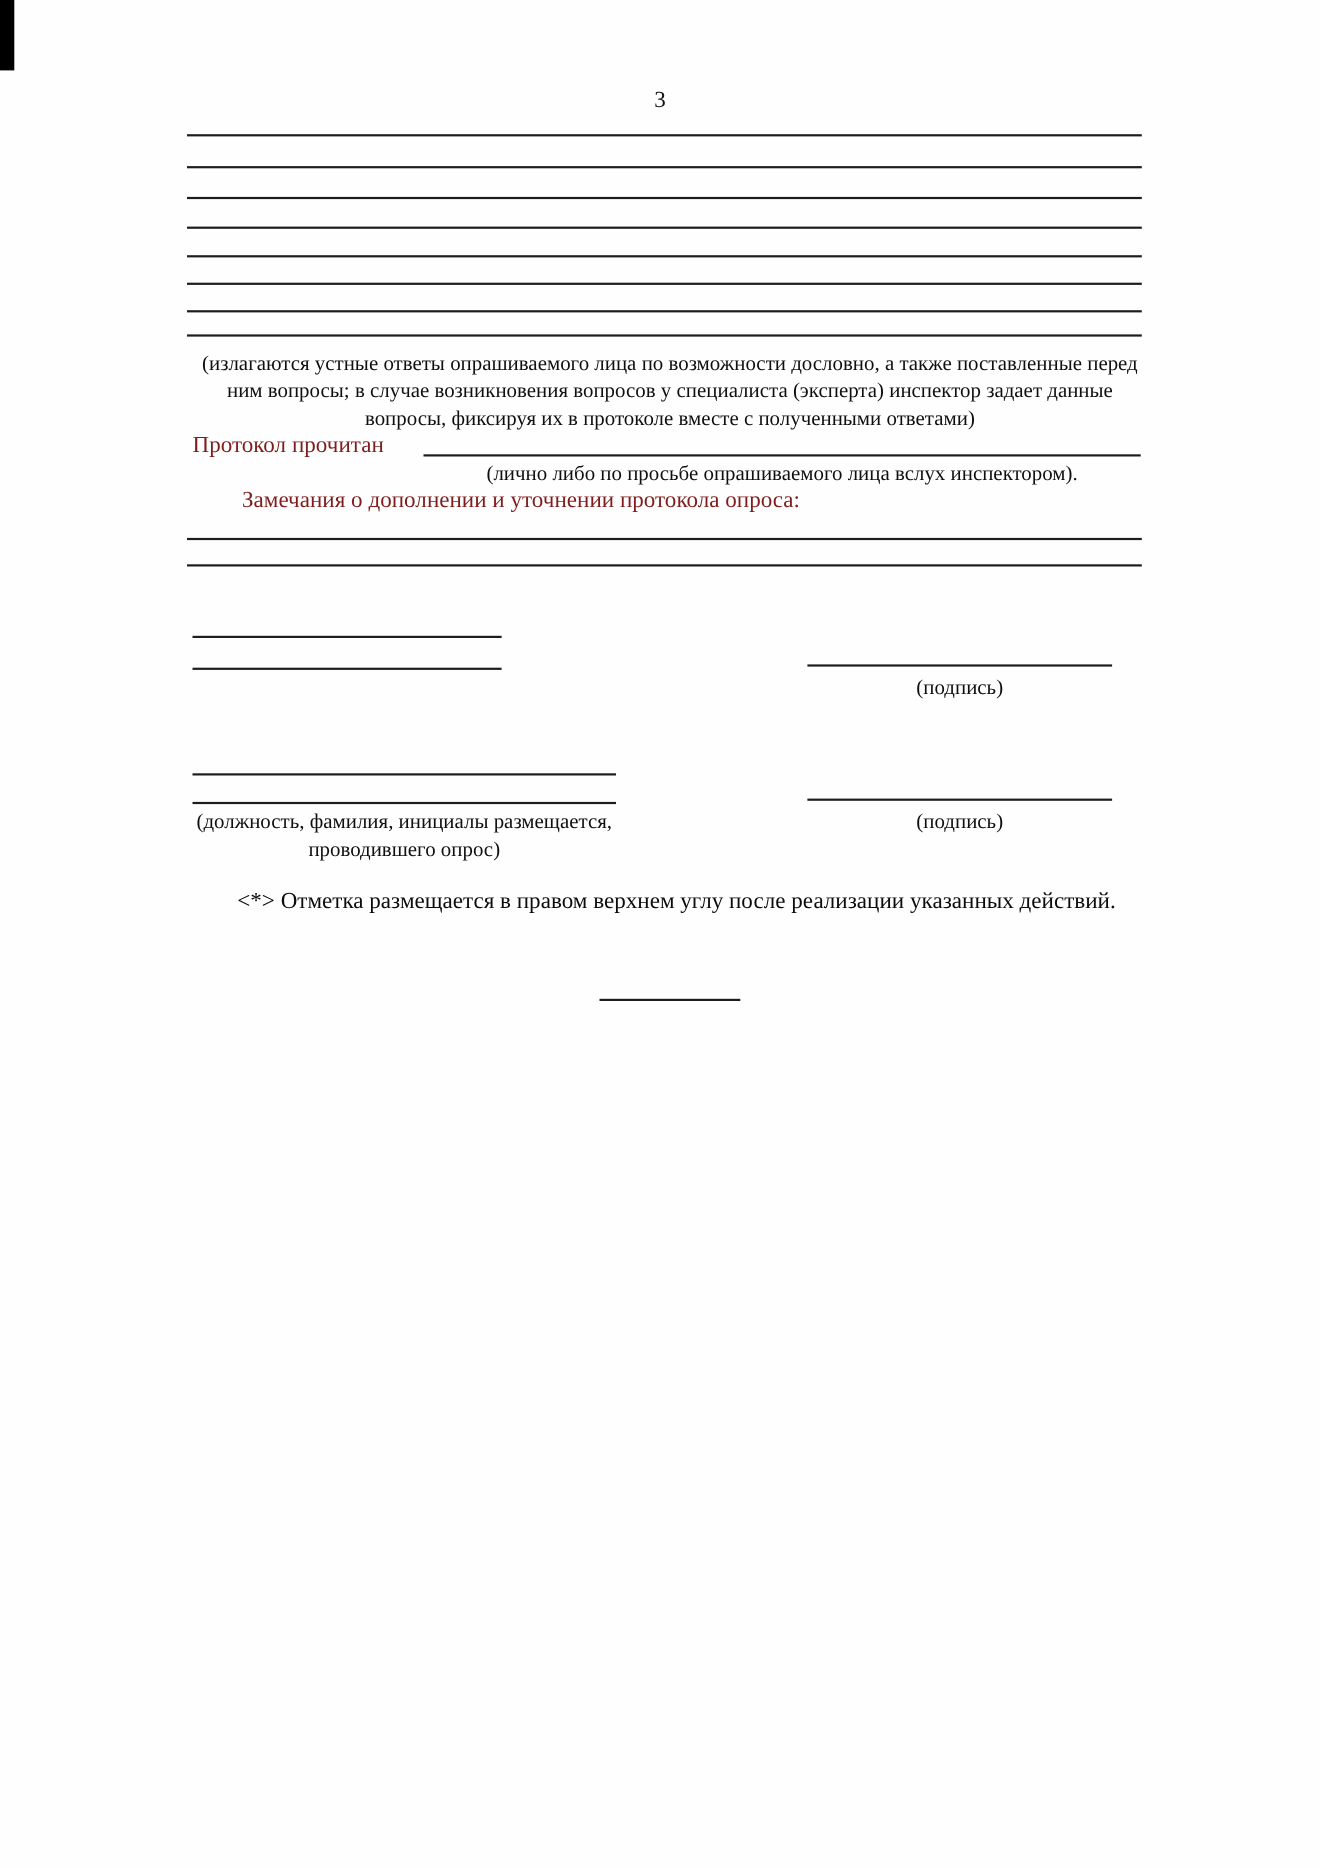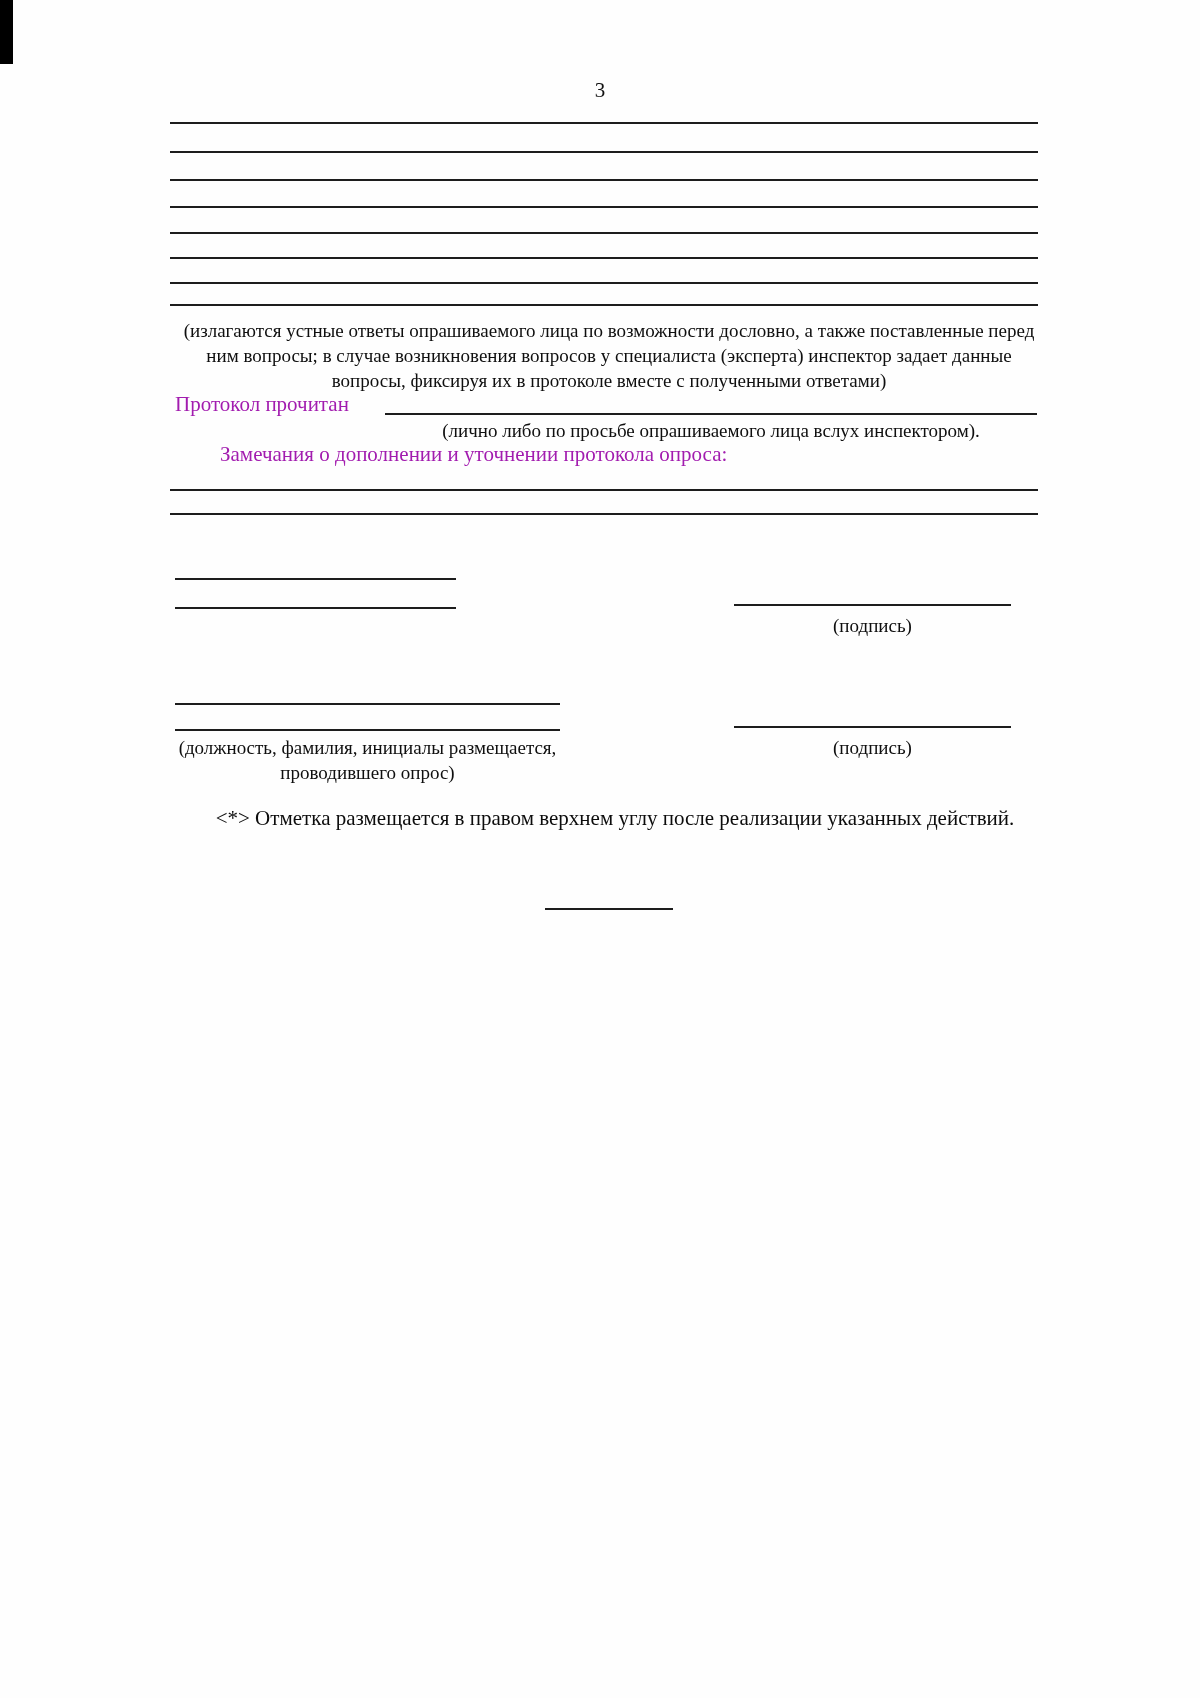--- a/index.html
+++ b/index.html
@@ -20,21 +20,21 @@
   .caption {
     position: absolute;
     text-align: center;
     font-size: 19px;
     line-height: 25px;
     color: #0f0f0f;
   }
   .label {
     position: absolute;
     font-size: 21px;
-    color: #a21caf;
+    color: #7f1d1d;
     white-space: nowrap;
   }
   .page-number {
     position: absolute;
     top: 78px;
     left: 0;
     width: 1200px;
     text-align: center;
     font-size: 21px;
   }

